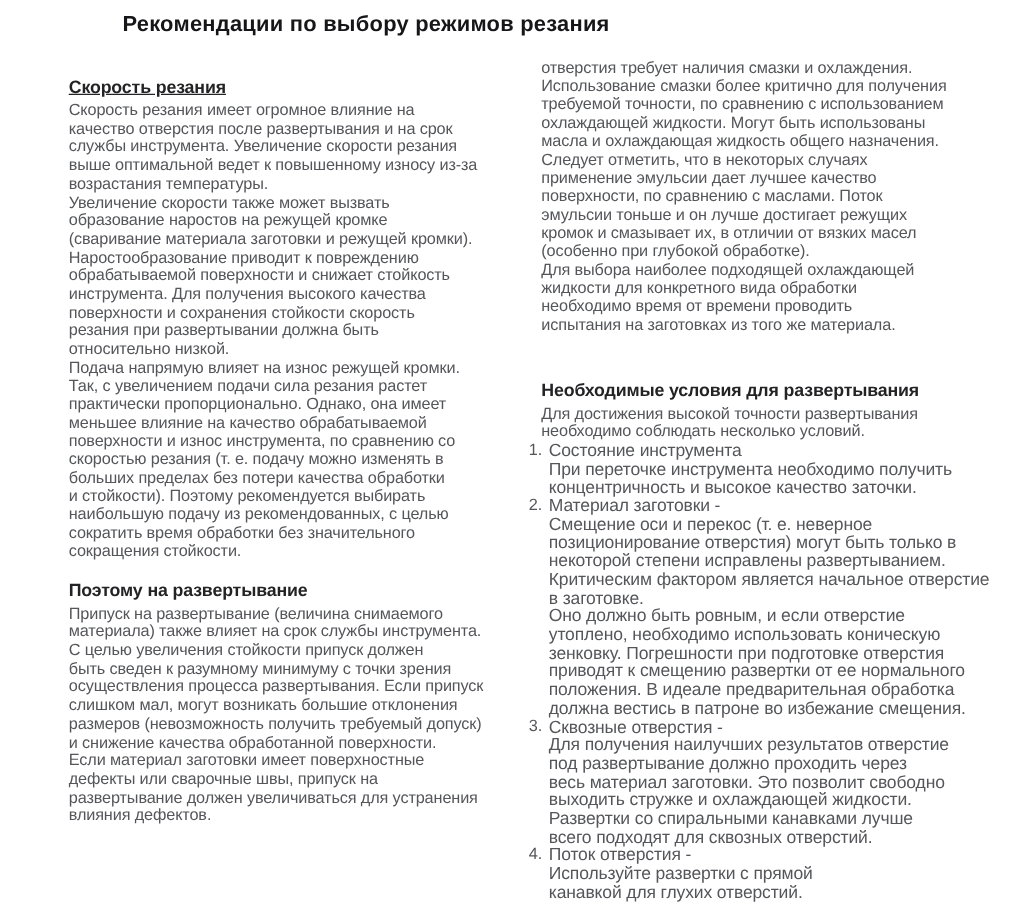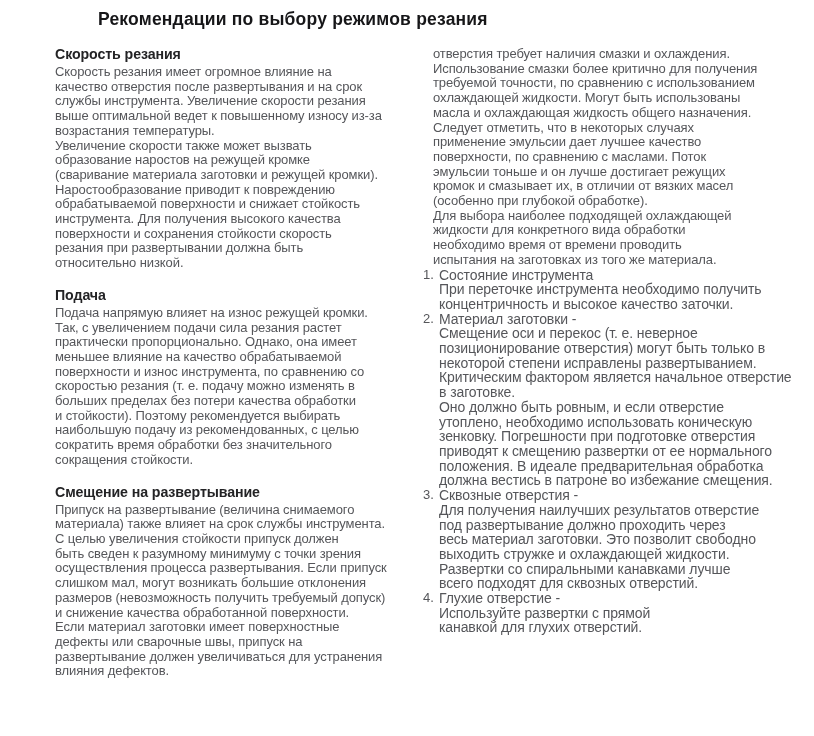--- a/index.html
+++ b/index.html
@@ -47,21 +47,22 @@
   }
   .section h2 {
     margin: 17px 0 3px 0;
     font-size: 14.2px;
     font-weight: bold;
     color: var(--heading-color, #232325);
     line-height: 15px;
     letter-spacing: -0.1px;
   }
   .section:first-child h2 {
-    margin-top: 0;
+    margin-top: 16px;
+    text-decoration: underline;
   }
   #col-right .section h2 {
     margin-top: 38px;
   }
   .body-text {
     margin: 0;
     font-size: 13px;
     color: var(--body-color, #55565a);
     line-height: 14.7px;
     letter-spacing: -0.1px;
@@ -115,35 +116,34 @@
 образование наростов на режущей кромке
 (сваривание материала заготовки и режущей кромки).
 Наростообразование приводит к повреждению
 обрабатываемой поверхности и снижает стойкость
 инструмента. Для получения высокого качества
 поверхности и сохранения стойкости скорость
 резания при развертывании должна быть
 относительно низкой.</p>
         </section>
         <section class="section">
-          <h2>Подача</h2>
           <p class="body-text">Подача напрямую влияет на износ режущей кромки.
 Так, с увеличением подачи сила резания растет
 практически пропорционально. Однако, она имеет
 меньшее влияние на качество обрабатываемой
 поверхности и износ инструмента, по сравнению со
 скоростью резания (т. е. подачу можно изменять в
 больших пределах без потери качества обработки
 и стойкости). Поэтому рекомендуется выбирать
 наибольшую подачу из рекомендованных, с целью
 сократить время обработки без значительного
 сокращения стойкости.</p>
         </section>
         <section class="section">
-          <h2>Смещение на развертывание</h2>
+          <h2>Поэтому на развертывание</h2>
           <p class="body-text">Припуск на развертывание (величина снимаемого
 материала) также влияет на срок службы инструмента.
 С целью увеличения стойкости припуск должен
 быть сведен к разумному минимуму с точки зрения
 осуществления процесса развертывания. Если припуск
 слишком мал, могут возникать большие отклонения
 размеров (невозможность получить требуемый допуск)
 и снижение качества обработанной поверхности.
 Если материал заготовки имеет поверхностные
 дефекты или сварочные швы, припуск на
@@ -165,20 +165,23 @@
 поверхности, по сравнению с маслами. Поток
 эмульсии тоньше и он лучше достигает режущих
 кромок и смазывает их, в отличии от вязких масел
 (особенно при глубокой обработке).
 Для выбора наиболее подходящей охлаждающей
 жидкости для конкретного вида обработки
 необходимо время от времени проводить
 испытания на заготовках из того же материала.</p>
         </section>
         <section class="section">
+          <h2>Необходимые условия для развертывания</h2>
+          <p class="body-text">Для достижения высокой точности развертывания
+необходимо соблюдать несколько условий.</p>
           <div class="numbered-list">
             <div class="list-item">
               <span class="list-item-number">1.</span>
               <div class="list-item-text">Состояние инструмента
 При переточке инструмента необходимо получить
 концентричность и высокое качество заточки.</div>
             </div>
             <div class="list-item">
               <span class="list-item-number">2.</span>
               <div class="list-item-text">Материал заготовки -
@@ -199,21 +202,21 @@
               <div class="list-item-text">Сквозные отверстия -
 Для получения наилучших результатов отверстие
 под развертывание должно проходить через
 весь материал заготовки. Это позволит свободно
 выходить стружке и охлаждающей жидкости.
 Развертки со спиральными канавками лучше
 всего подходят для сквозных отверстий.</div>
             </div>
             <div class="list-item">
               <span class="list-item-number">4.</span>
-              <div class="list-item-text">Глухие отверстие -
+              <div class="list-item-text">Поток отверстия -
 Используйте развертки с прямой
 канавкой для глухих отверстий.</div>
             </div>
           </div>
         </section>
       </div>
   </div>
 </div>
 
 </body></html>

